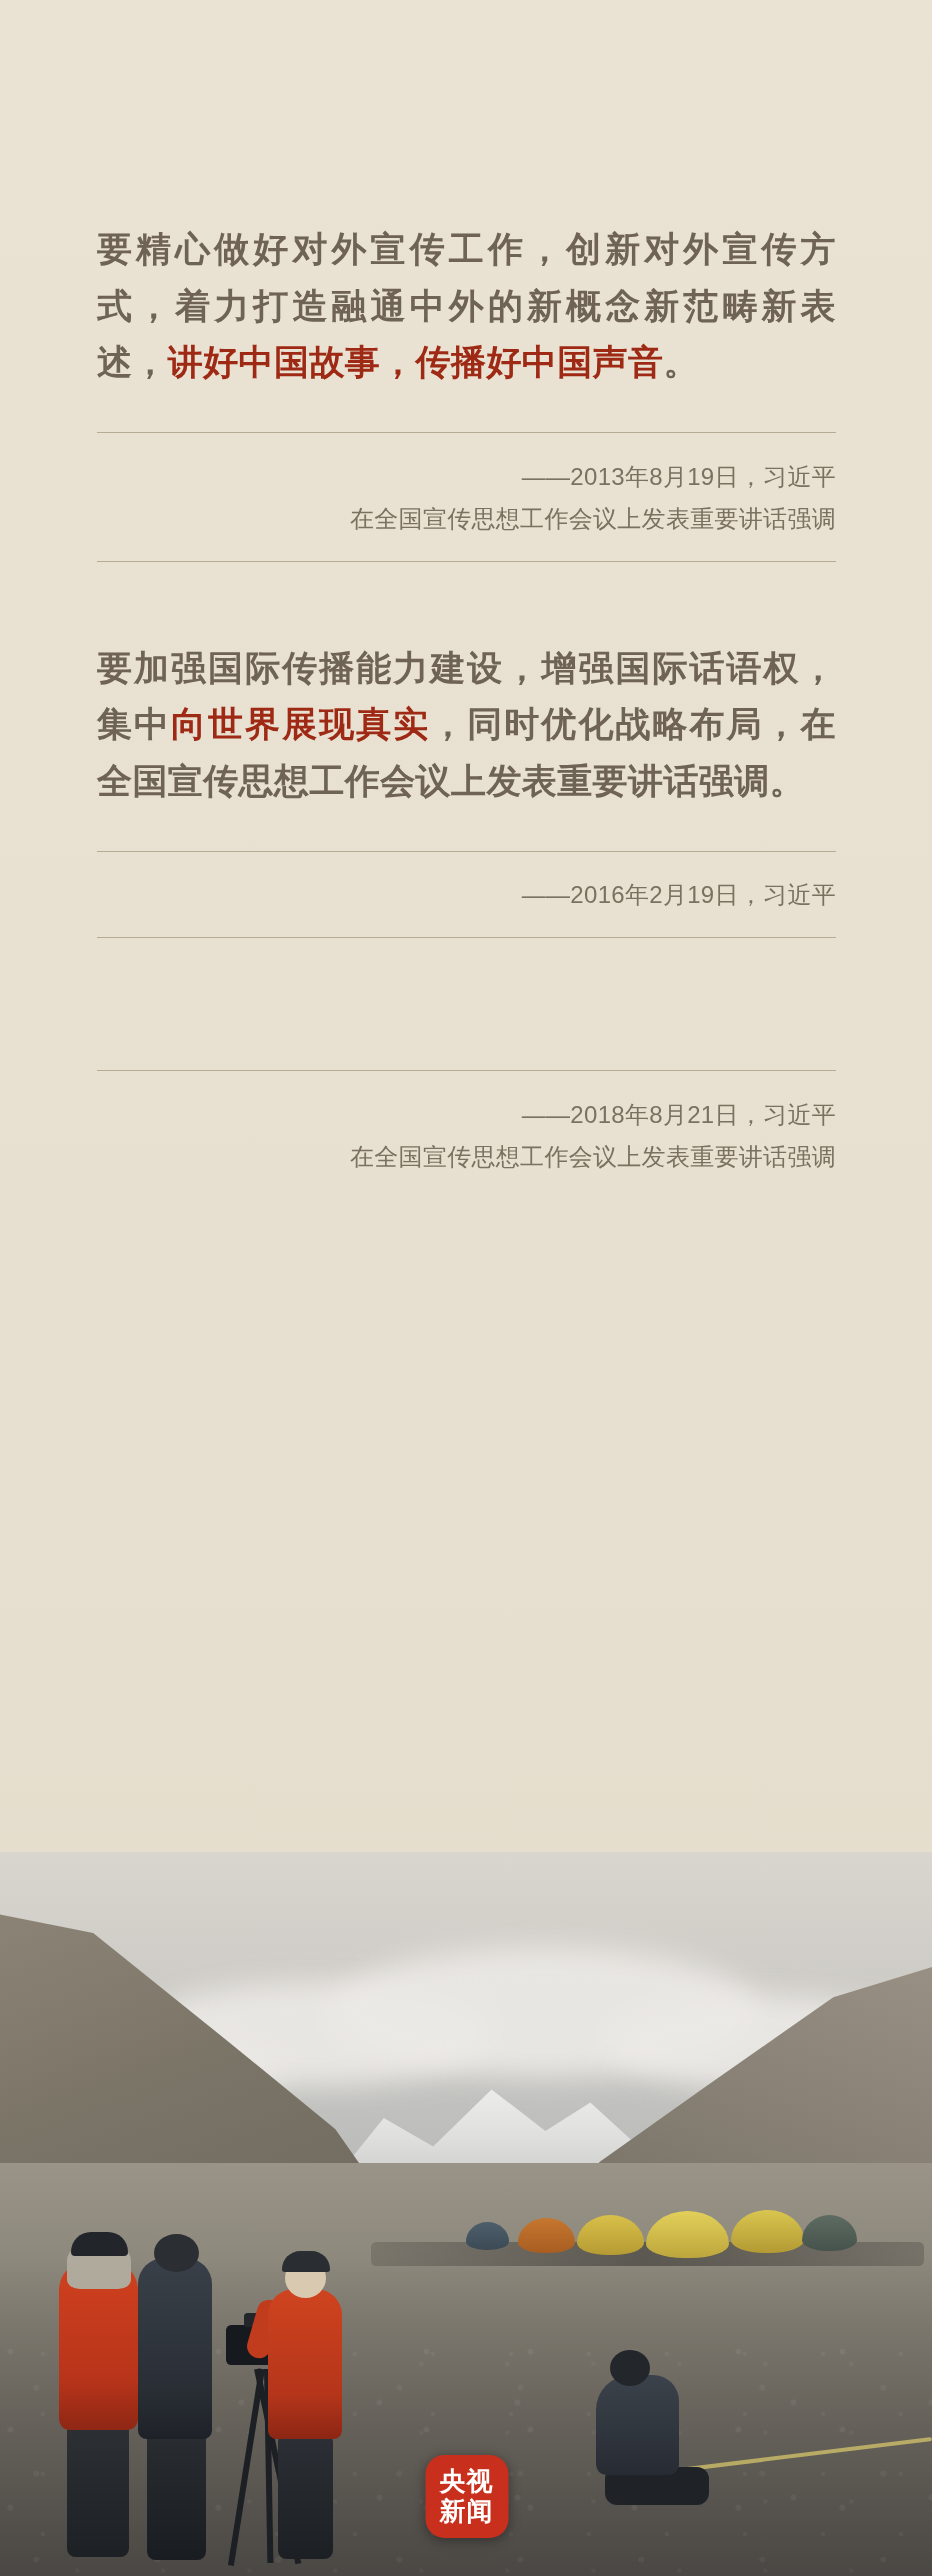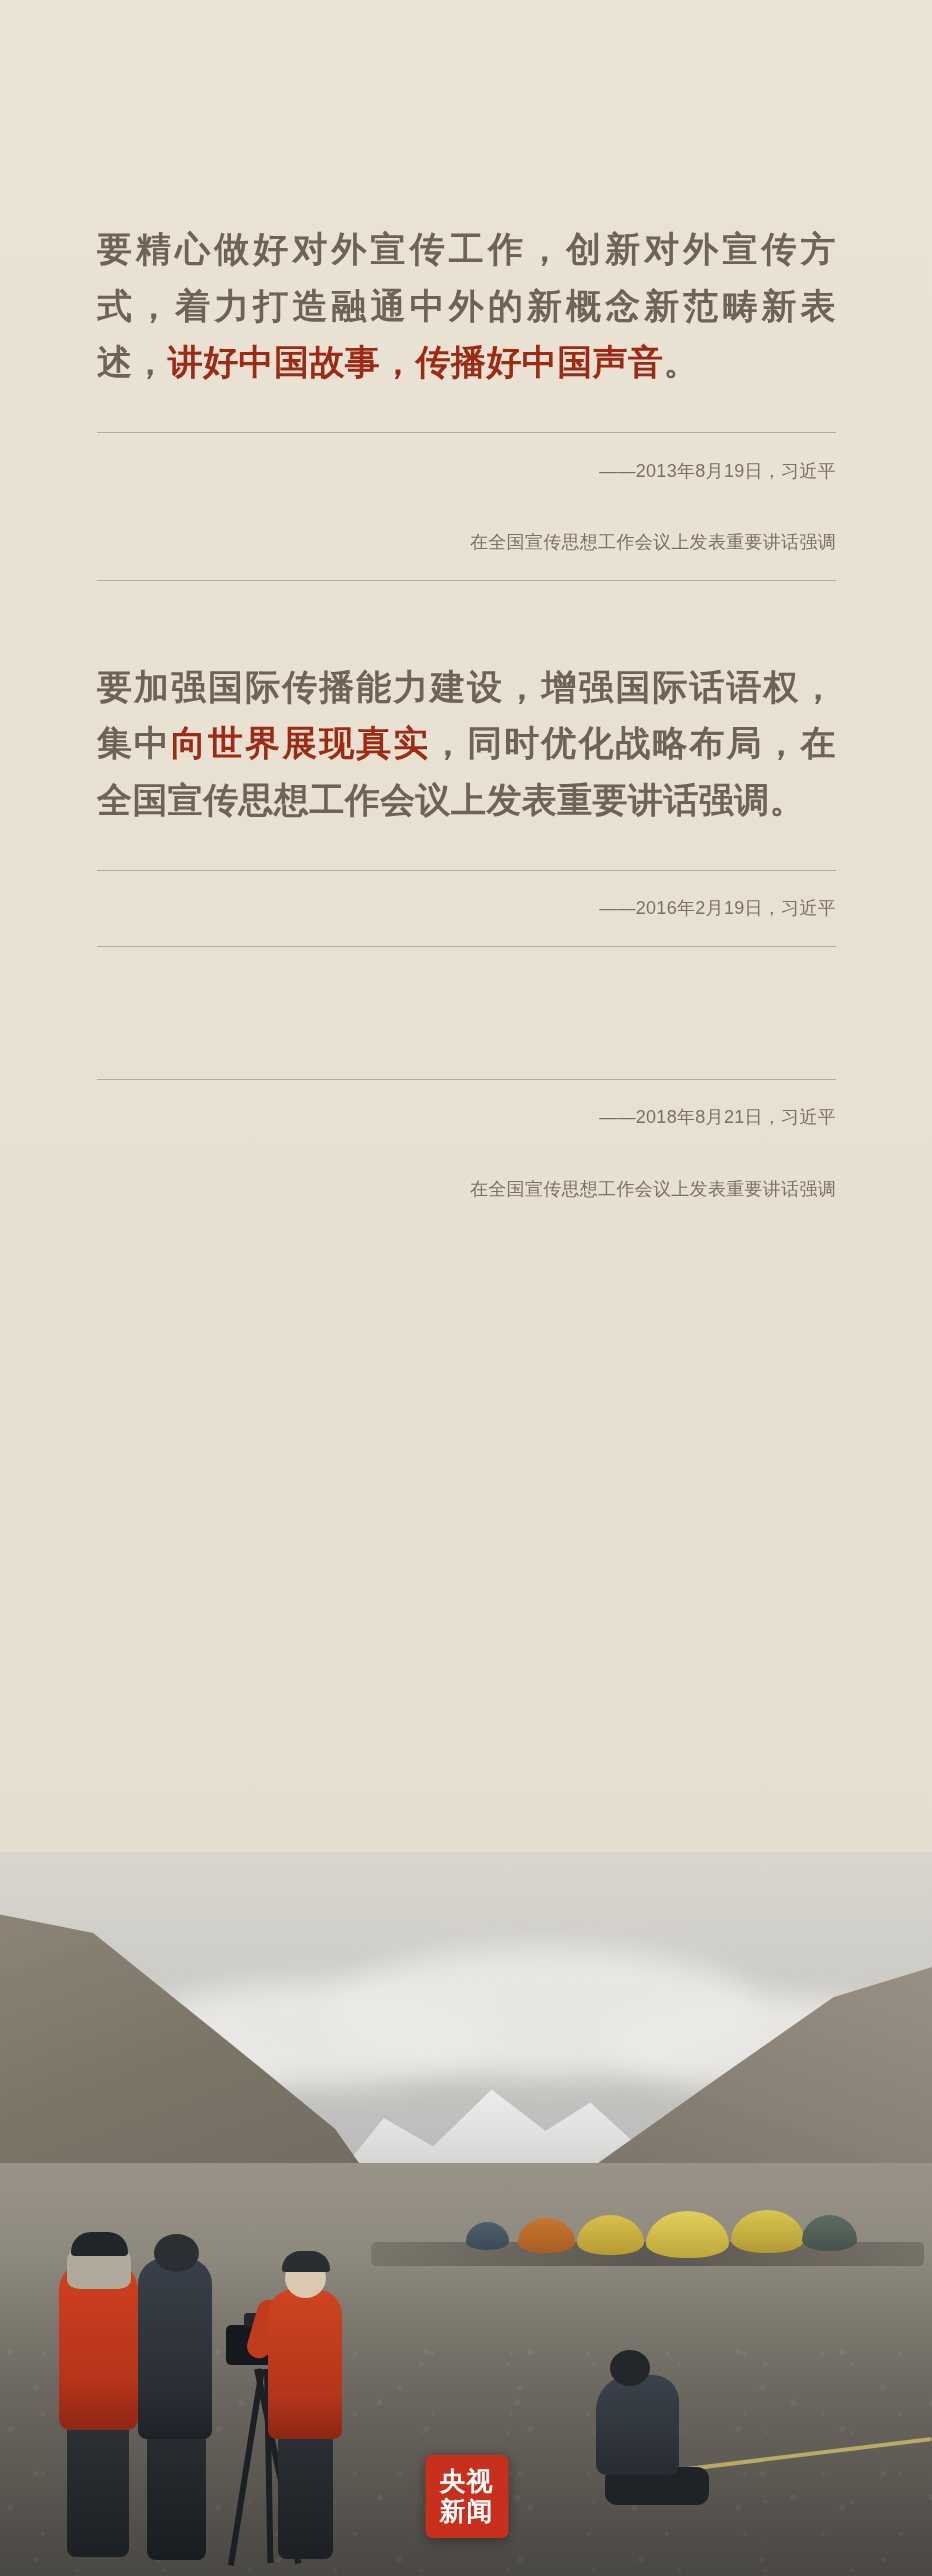--- a/index.html
+++ b/index.html
@@ -45,27 +45,27 @@
   .rule {
     border: none;
     border-top: 0.9px solid #b8ab95;
     margin: 40px 0 0 0;
     height: 0;
   }
   .attrib {
     padding: 22.5px 0 21px 0;
     text-align: right;
     color: #7b7161;
-    font-size: 18px;
+    font-size: 24px;
     line-height: 1.75;
     font-family: "Liberation Sans", sans-serif;
     letter-spacing: 0.3px;
   }
   .attrib .line1 { display: block; }
-  .attrib .line2 { display: block; margin-top: 40px; }
+  .attrib .line2 { display: block; }
 
   .gap-1 { height: 79px; }
   .gap-2 { height: 92px; }
   .gap-3 { height: 35px; }
 
   
   .photo {
     position: absolute;
     left: 0;
     bottom: 0;
@@ -245,21 +245,21 @@
 
   
   .logo {
     position: absolute;
     left: 50%;
     transform: translateX(-50%);
     bottom: 38px;
     width: 83px;
     height: 83px;
     background: #c8301d;
-    border-radius: 7px;
+    border-radius: 19px;
     display: flex;
     flex-direction: column;
     align-items: center;
     justify-content: center;
     color: #fff;
     font-family: "Liberation Sans", sans-serif;
     font-weight: 700;
     font-size: 26px;
     line-height: 1.12;
     letter-spacing: 0.9px;

